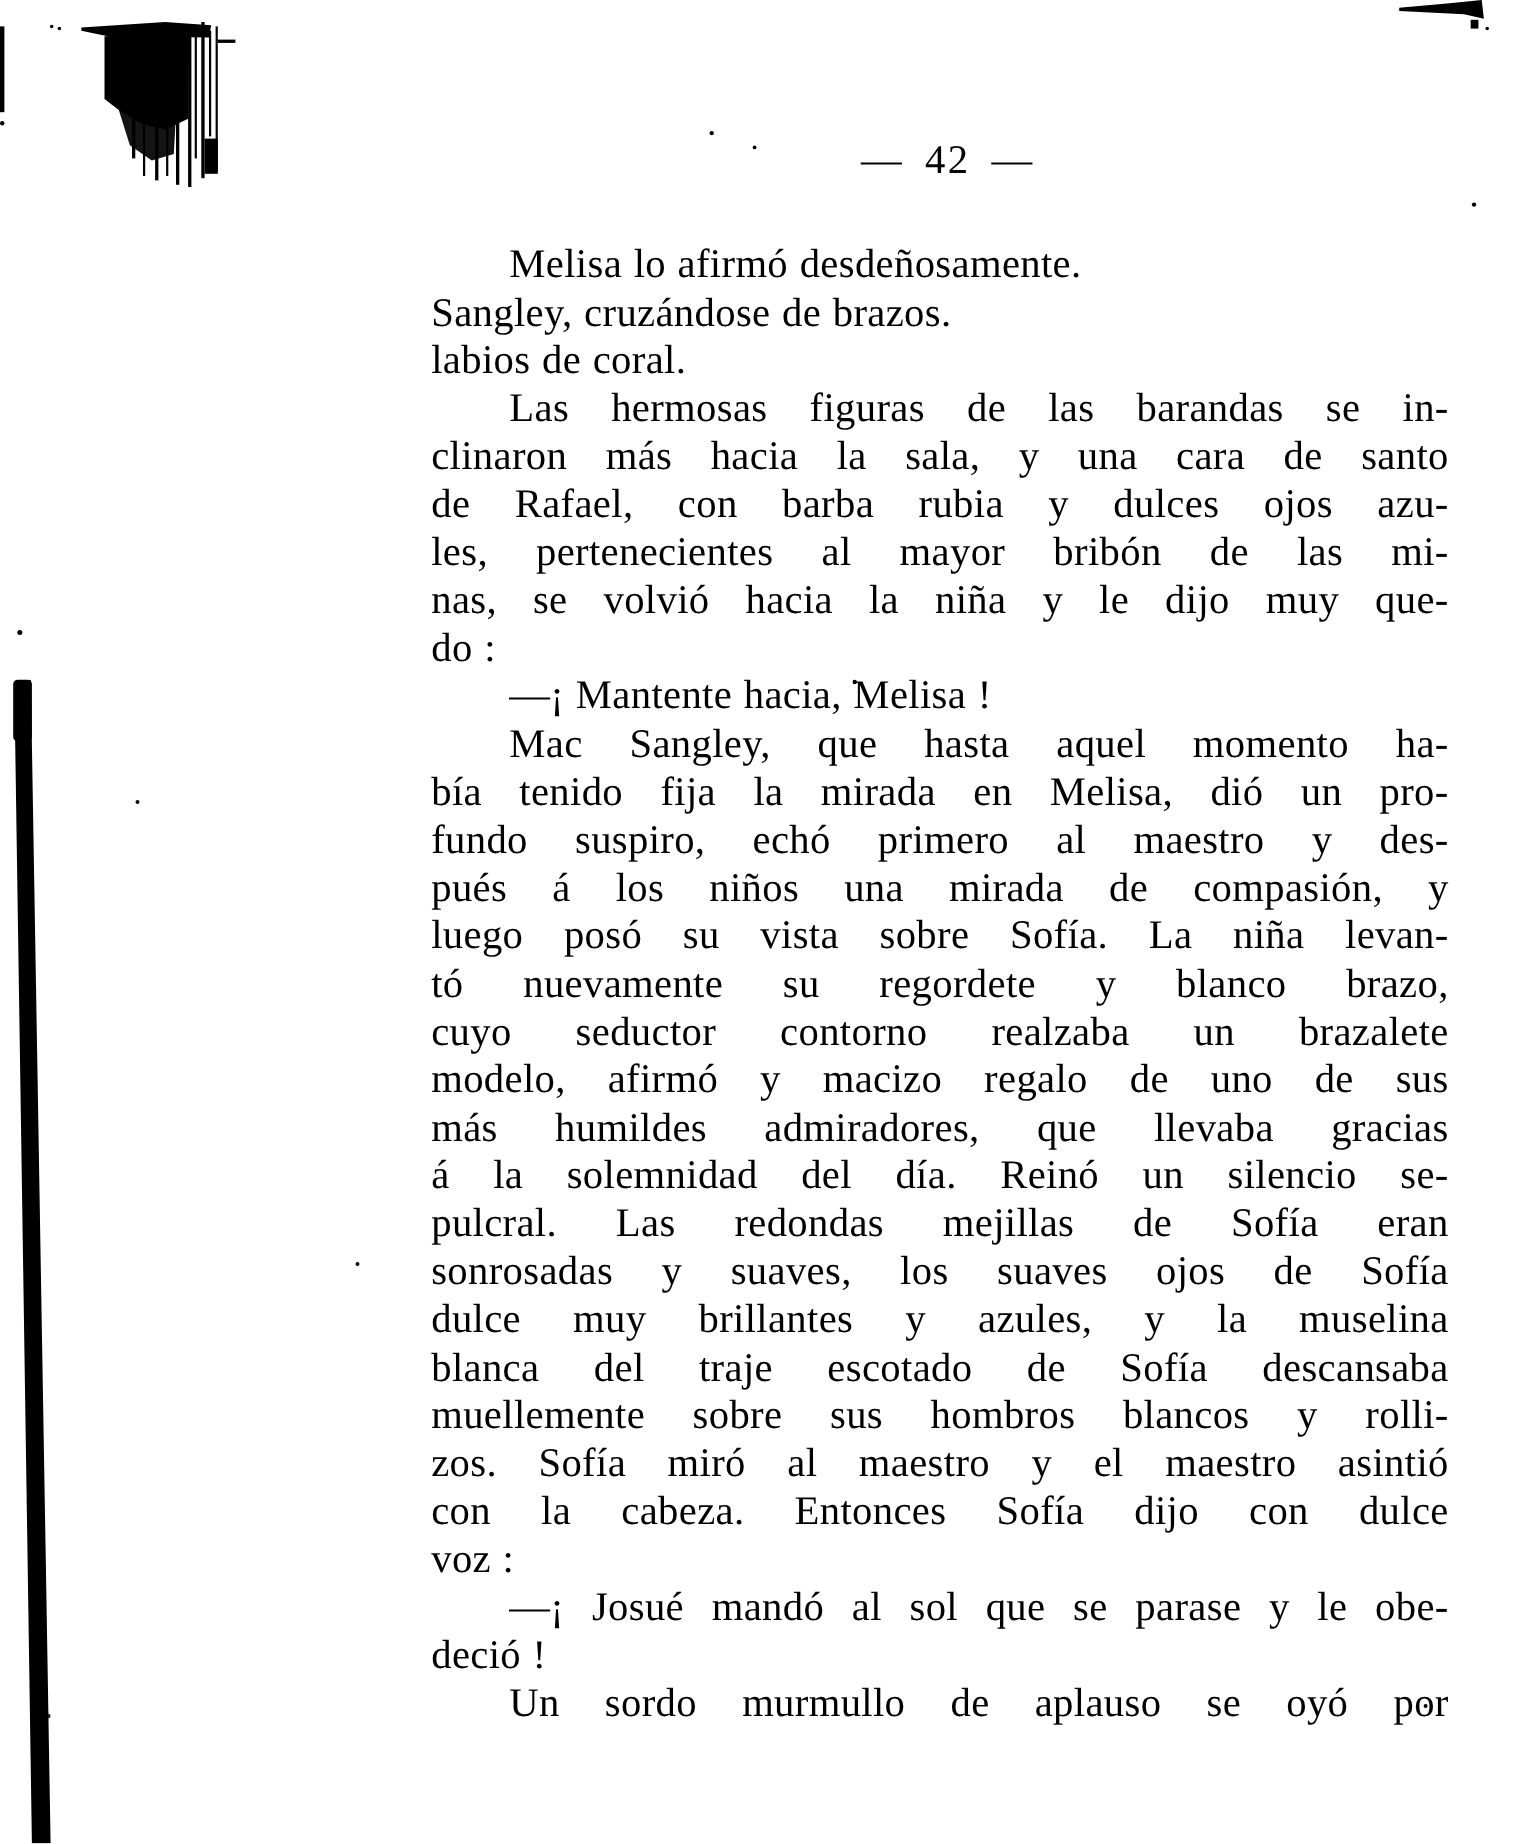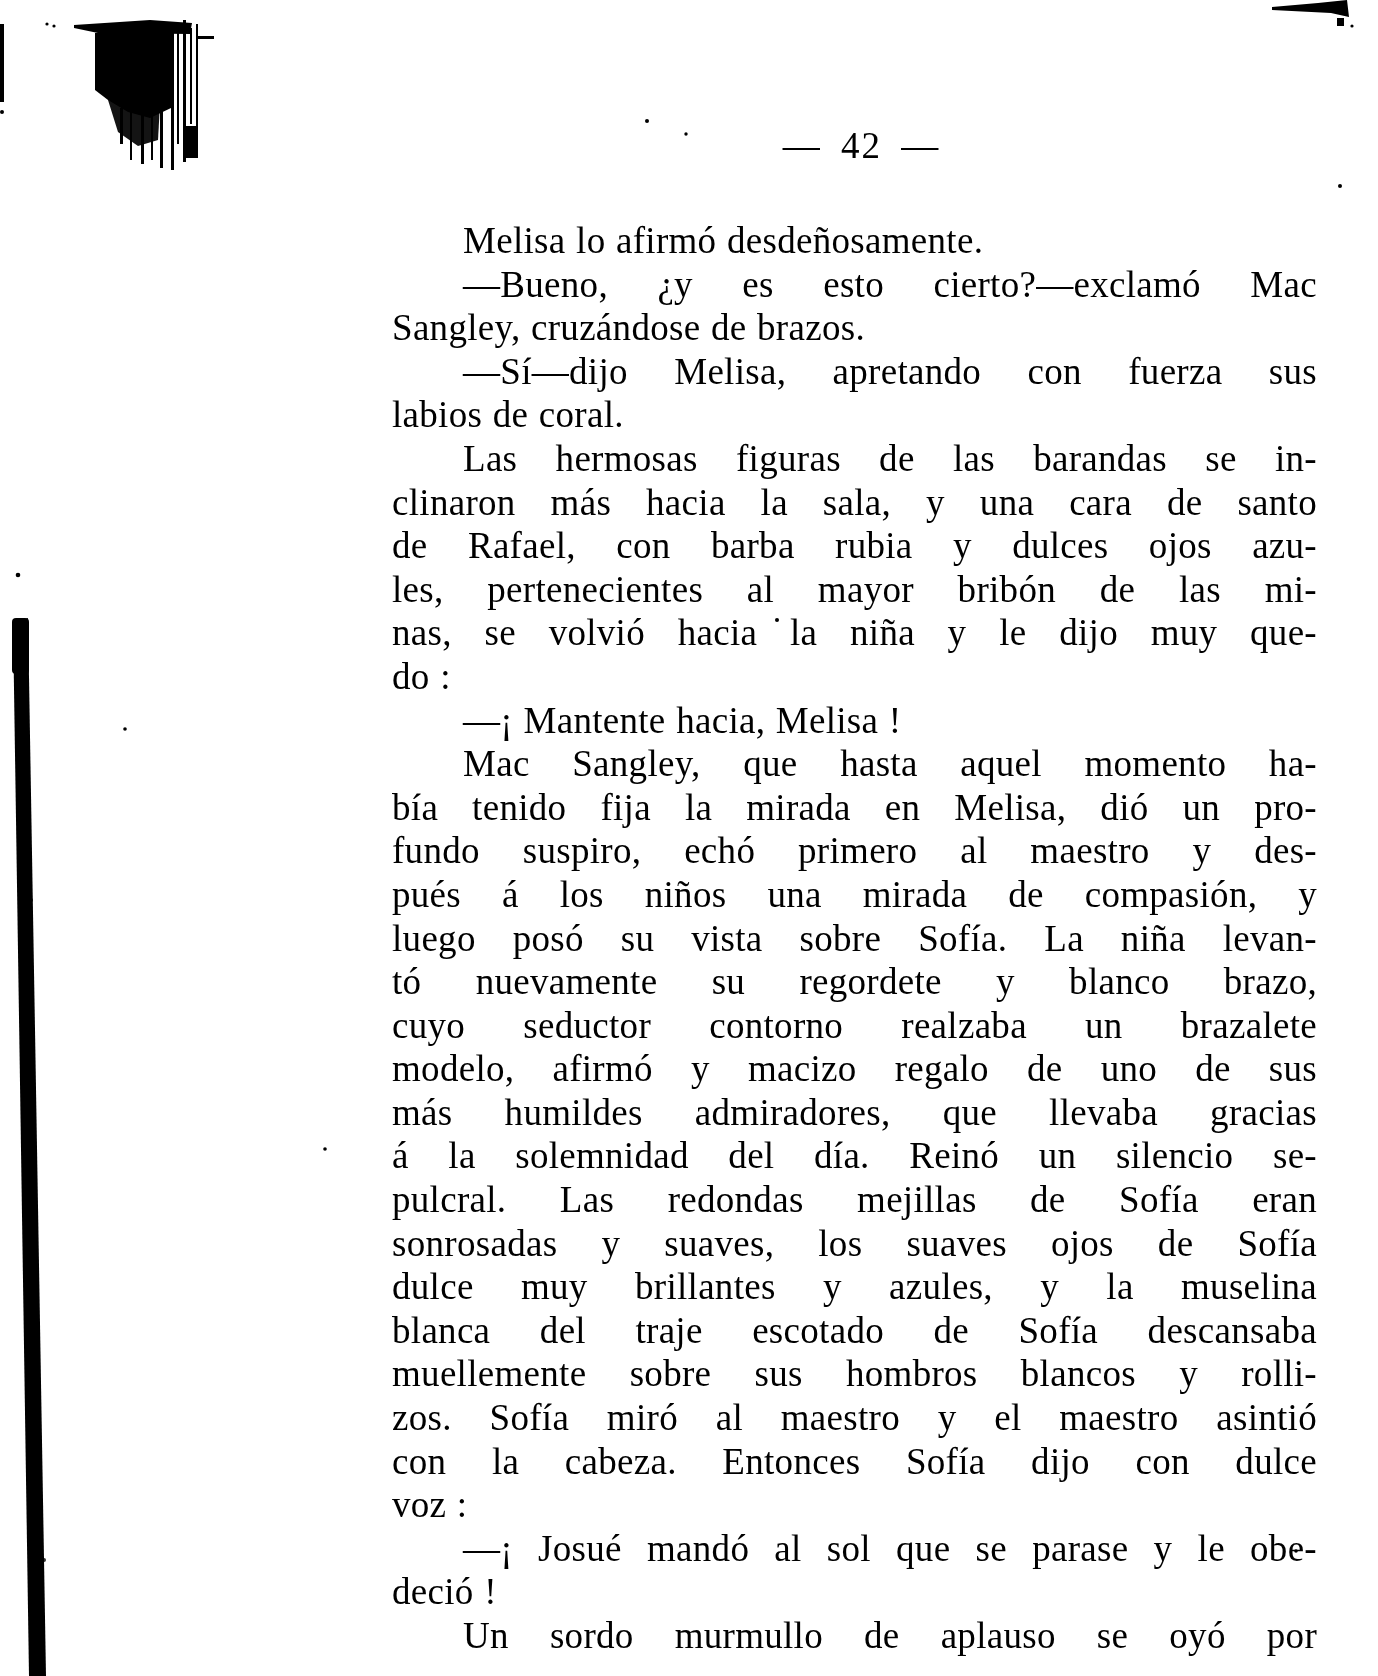--- a/index.html
+++ b/index.html
@@ -114,23 +114,21 @@
       <circle cx="125" cy="729" r="1.8"></circle>
       <circle cx="325" cy="1149" r="1.8"></circle>
       <circle cx="1296" cy="1551" r="1.8"></circle>
     </g>
   </svg>
 
   <div class="page-number">— 42 —</div>
 
   <div class="textblock">
     <div class="ln ind end">Melisa lo afirmó desdeñosamente.</div>
-    <div class="ln ind">—Bueno, ¿y es esto cierto?—exclamó Mac</div>
     <div class="ln end">Sangley, cruzándose de brazos.</div>
-    <div class="ln ind">—Sí—dijo Melisa, apretando con fuerza sus</div>
     <div class="ln end">labios de coral.</div>
     <div class="ln ind">Las hermosas figuras de las barandas se in-</div>
     <div class="ln">clinaron más hacia la sala, y una cara de santo</div>
     <div class="ln">de Rafael, con barba rubia y dulces ojos azu-</div>
     <div class="ln">les, pertenecientes al mayor bribón de las mi-</div>
     <div class="ln">nas, se volvió hacia la niña y le dijo muy que-</div>
     <div class="ln end">do :</div>
     <div class="ln ind end">—¡ Mantente hacia, Melisa !</div>
     <div class="ln ind">Mac Sangley, que hasta aquel momento ha-</div>
     <div class="ln">bía tenido fija la mirada en Melisa, dió un pro-</div>

